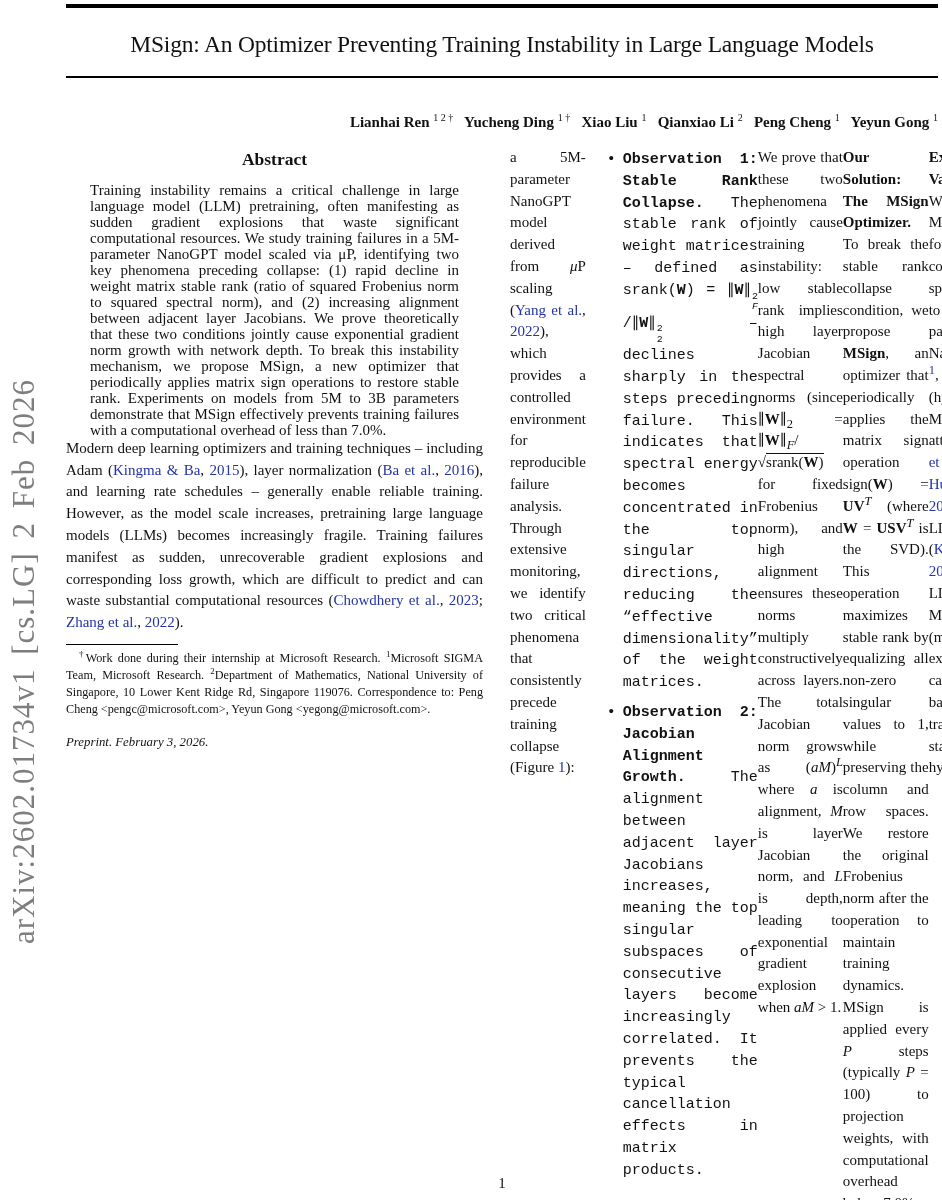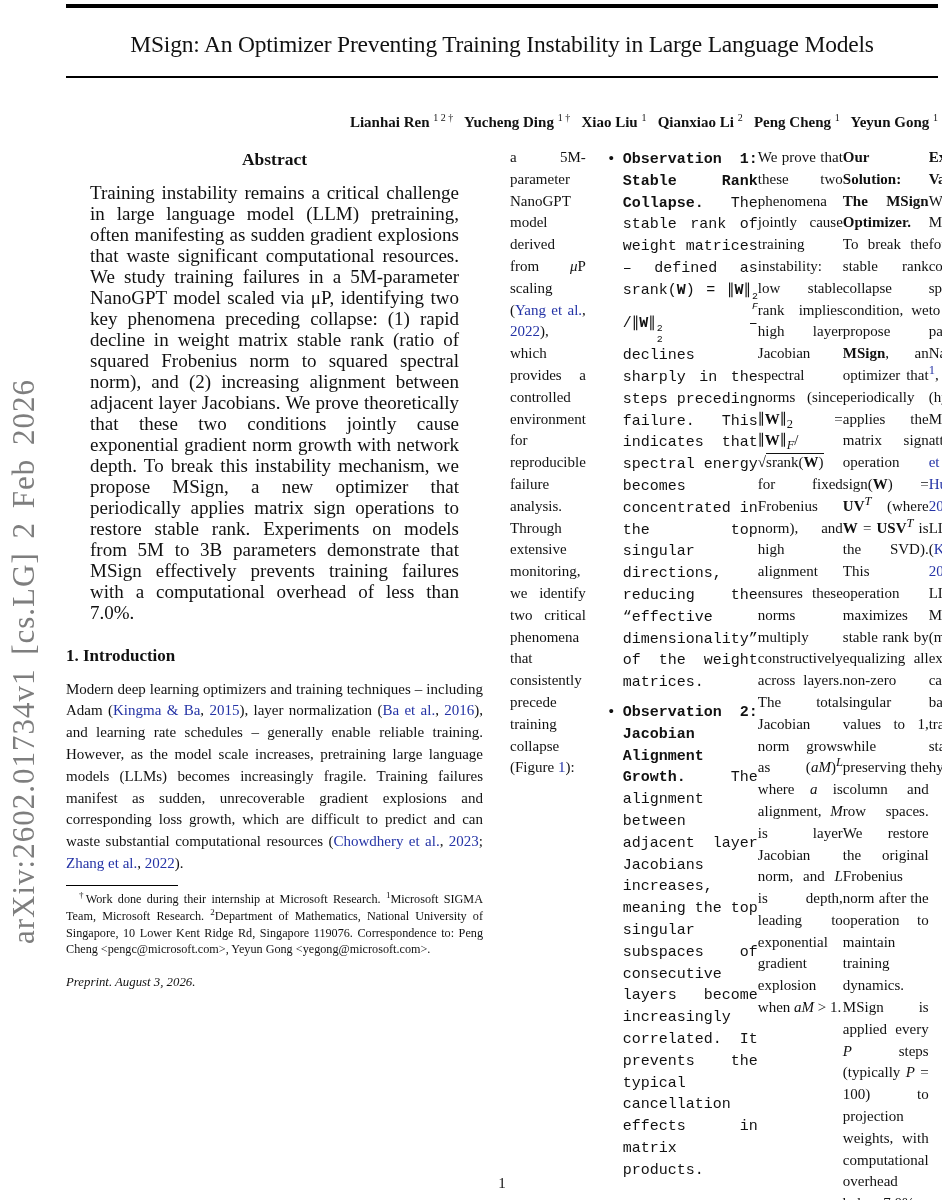--- a/index.html
+++ b/index.html
@@ -57,22 +57,22 @@
   .col.left{width:417px;}
   .col.right{width:419px;display:flex;flex-direction:row;}
   .abstract-heading{
     margin:2px 0 11px 0;
     text-align:center;
     font-size:17.5px;
     font-weight:bold;
   }
   .abstract{
     margin:0 24px;
-    font-size:19px;
-    line-height:21px;
+    font-size:15px;
+    line-height:16px;
   }
   .section-heading{
     margin:22px 0 12px 0;
     font-size:17px;
     font-weight:bold;
     text-align:left;
   }
   p.body{margin:0 0 10px 0;}
   .bullets{margin:2px 0 4px 0;font-family:Liberation Mono, monospace;}
   .bullet{
@@ -142,30 +142,29 @@
     <div class="rule thin"></div>
 
     <div class="authors">Lianhai Ren <sup>1 2 †</sup>  Yucheng Ding <sup>1 †</sup>  Xiao Liu <sup>1</sup>  Qianxiao Li <sup>2</sup>  Peng Cheng <sup>1</sup>  Yeyun Gong <sup>1</sup></div>
 
     <div class="columns">
 
       <div class="col left">
         <h2 class="abstract-heading">Abstract</h2>
         <p class="abstract">Training instability remains a critical challenge in large language model (LLM) pretraining, often manifesting as sudden gradient explosions that waste significant computational resources. We study training failures in a 5M-parameter NanoGPT model scaled via μP, identifying two key phenomena preceding collapse: (1) rapid decline in weight matrix stable rank (ratio of squared Frobenius norm to squared spectral norm), and (2) increasing alignment between adjacent layer Jacobians. We prove theoretically that these two conditions jointly cause exponential gradient norm growth with network depth. To break this instability mechanism, we propose MSign, a new optimizer that periodically applies matrix sign operations to restore stable rank. Experiments on models from 5M to 3B parameters demonstrate that MSign effectively prevents training failures with a computational overhead of less than 7.0%.</p>
 
-        <h2 class="section-heading">1. Introduction</h2>
 
         <p class="body">Modern deep learning optimizers and training techniques – including Adam (<span class="lnk">Kingma &amp; Ba</span>, <span class="lnk">2015</span>), layer normalization (<span class="lnk">Ba et al.</span>, <span class="lnk">2016</span>), and learning rate schedules – generally enable reliable training. However, as the model scale increases, pretraining large language models (LLMs) becomes increasingly fragile. Training failures manifest as sudden, unrecoverable gradient explosions and corresponding loss growth, which are difficult to predict and can waste substantial computational resources (<span class="lnk">Chowdhery et al.</span>, <span class="lnk">2023</span>; <span class="lnk">Zhang et al.</span>, <span class="lnk">2022</span>).</p>
 
 
         <div class="footnote-rule"></div>
 
         <div class="footnote"><sup>†</sup>Work done during their internship at Microsoft Research. <sup>1</sup>Microsoft SIGMA Team, Microsoft Research. <sup>2</sup>Department of Mathematics, National University of Singapore, 10 Lower Kent Ridge Rd, Singapore 119076. Correspondence to: Peng Cheng &lt;pengc@microsoft.com&gt;, Yeyun Gong &lt;yegong@microsoft.com&gt;.</div>
 
-        <div class="footnote preprint">Preprint. August 3, 2026.</div>
+        <div class="footnote preprint">Preprint. February 3, 2026.</div>
       </div>
 
       <div class="col right">
         <p class="body">a 5M-parameter NanoGPT model derived from <i>μ</i>P scaling (<span class="lnk">Yang et al.</span>, <span class="lnk">2022</span>), which provides a controlled environment for reproducible failure analysis. Through extensive monitoring, we identify two critical phenomena that consistently precede training collapse (Figure <span class="lnk">1</span>):</p>
 
         <div class="bullets">
           <div class="bullet"><b>Observation 1: Stable Rank Collapse.</b> The stable rank of weight matrices – defined as srank(<b>W</b>) = ∥<b>W</b>∥<span class="ss">
                 <span>2</span>
                 <span><i>F</i></span>
               </span>/∥<b>W</b>∥<span class="ss">

